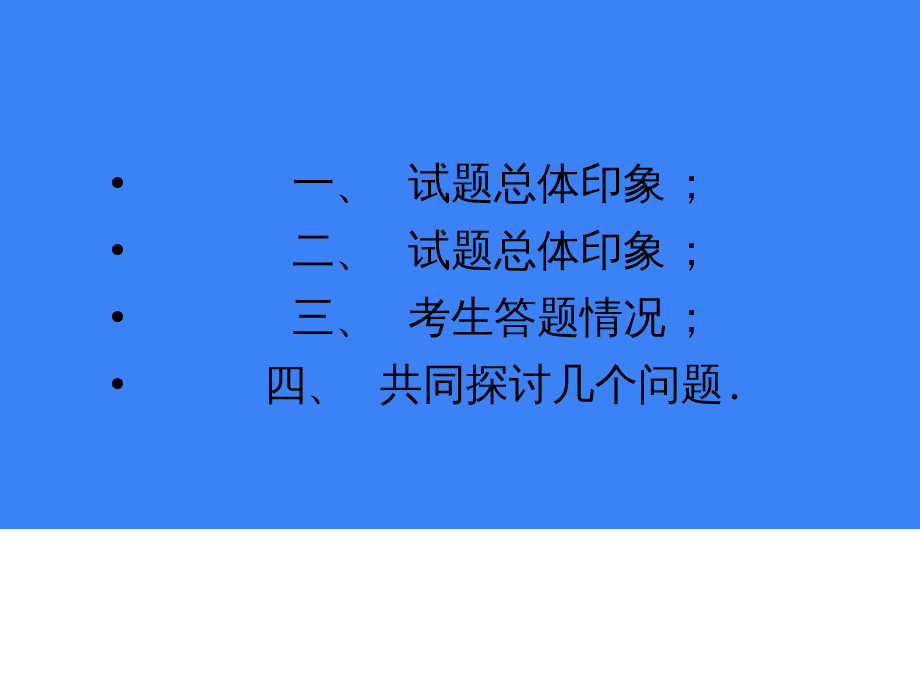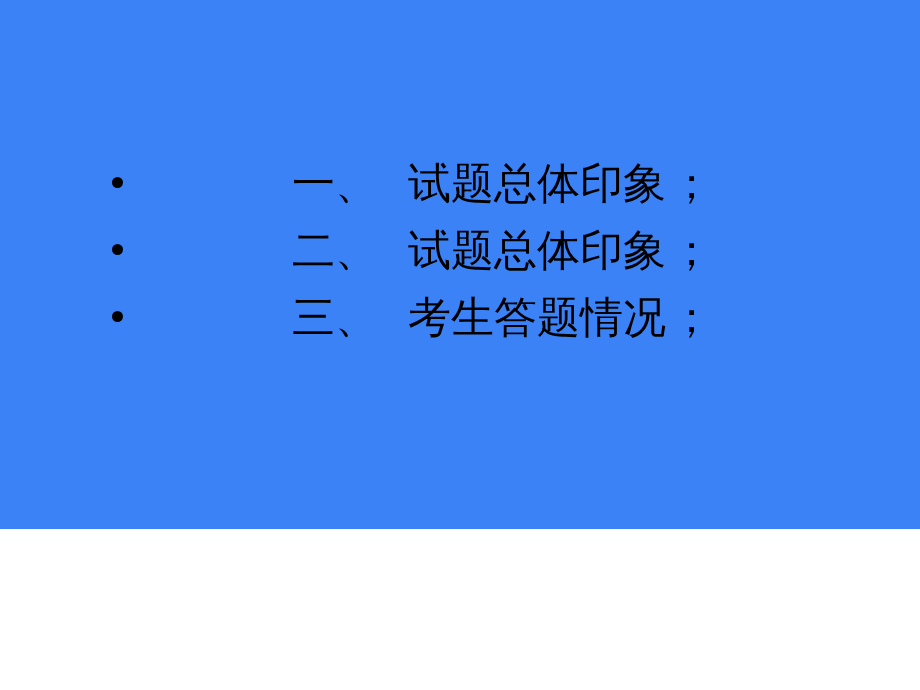--- a/index.html
+++ b/index.html
@@ -105,16 +105,20 @@
       <li class="bullet-item">
         <span class="bullet-marker"><span class="dot"></span></span>
         <span class="bullet-text"><span class="num">二、</span><span class="gap"></span><span class="body">试题总体印象</span><span class="punct">；</span></span>
       </li>
 
       <li class="bullet-item">
         <span class="bullet-marker"><span class="dot"></span></span>
         <span class="bullet-text"><span class="num">三、</span><span class="gap"></span><span class="body">考生答题情况</span><span class="punct">；</span></span>
       </li>
 
+      <li class="bullet-item">
+        <span class="bullet-marker"><span class="dot"></span></span>
+        <span class="bullet-text"><span class="num">四、</span><span class="gap"></span><span class="body">共同探讨几个问题</span><span class="punct">.</span></span>
+      </li>
 
     </ul>
   </div>
 </div>
 
 </body></html>

